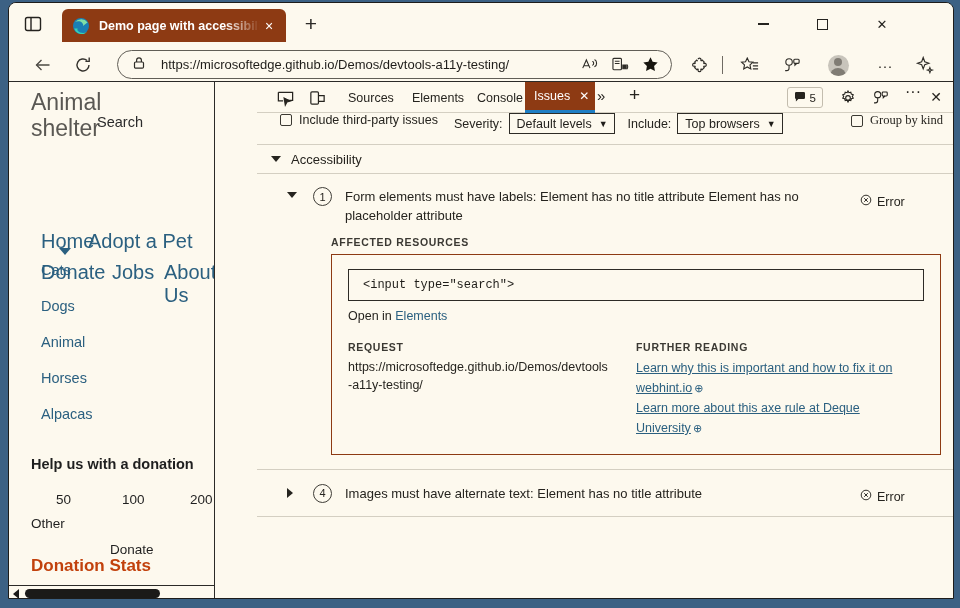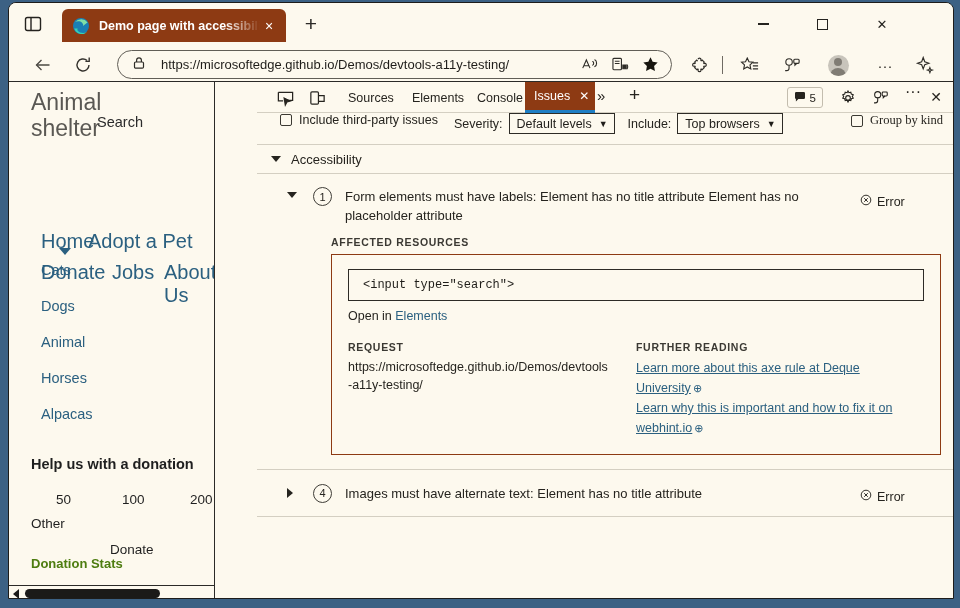--- a/index.html
+++ b/index.html
@@ -209,21 +209,21 @@
   #other-label {
     position: absolute; left: 22px; top: 434px;
     font-size: 13.5px; color: #1f1f1f;
   }
   #donate-btn-label {
     position: absolute; left: 101px; top: 460px;
     font-size: 13.5px; color: #1f1f1f;
   }
   #donation-stats-heading {
     position: absolute; left: 22px; top: 474px;
-    font-size: 13px; font-weight: bold; color: #4d7c0f;
+    font-size: 17px; font-weight: bold; color: #c2410c;
   }
 
   
   #page-vscroll {
     position: absolute; left: 232px; top: 0;
     width: 15px; height: 503px;
     background: #fdf9ee; border-left: 1px solid #2b2a27;
   }
   #page-hscroll {
     position: absolute; left: 0; top: 503px;
@@ -723,24 +723,24 @@
             </div>
 
             <div class="detail-cols">
               <div class="detail-col">
                 <div class="col-label">REQUEST</div>
                 <div class="col-value">https://microsoftedge.github.io/Demos/devtools-a11y-testing/</div>
               </div>
               <div class="detail-col" style="padding-right:0">
                 <div class="col-label">FURTHER READING</div>
                 <div class="link-line">
-                  <u>Learn more about this axe rule at Deque University</u><span class="ext-ico">⊕</span>
+                  <u>Learn why this is important and how to fix it on webhint.io</u><span class="ext-ico">⊕</span>
                 </div>
                 <div class="link-line">
-                  <u>Learn why this is important and how to fix it on webhint.io</u><span class="ext-ico">⊕</span>
+                  <u>Learn more about this axe rule at Deque University</u><span class="ext-ico">⊕</span>
                 </div>
               </div>
             </div>
           </div>
         </div>
       </div>
 
       <div class="issue-group">
         <div class="issue-row-collapsed">
           <span class="tri tri-right issue-toggle" style="margin-top:0"></span>

